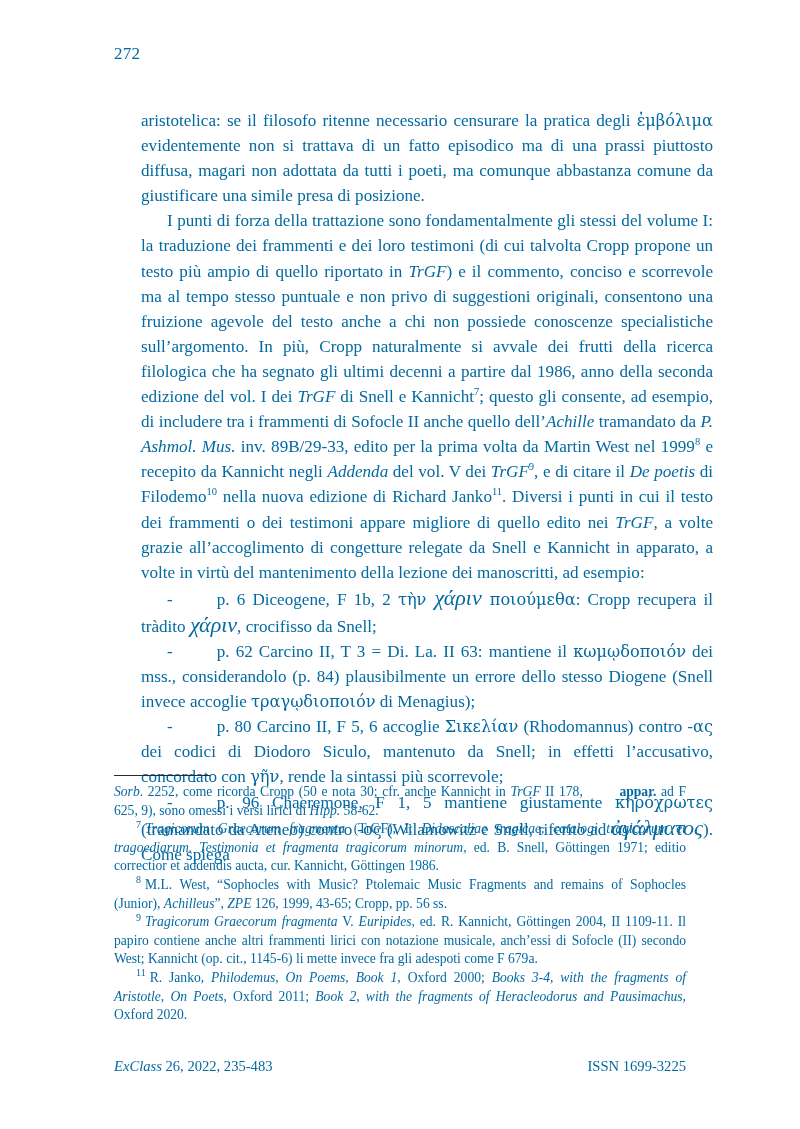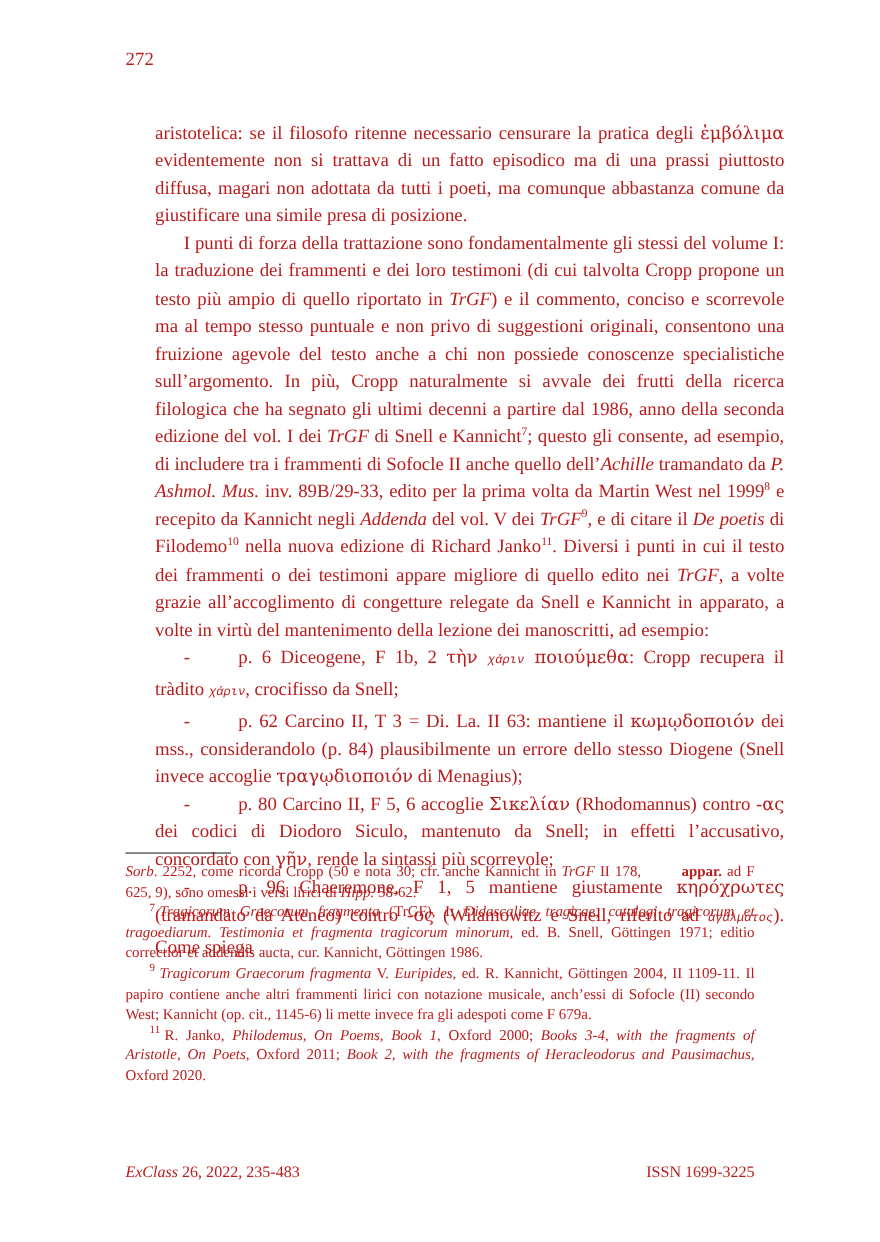--- a/index.html
+++ b/index.html
@@ -6,21 +6,21 @@
     margin: 0;
     padding: 0;
     background: #ffffff;
   }
   .page {
     position: relative;
     width: 800px;
     height: 1129px;
     background: #ffffff;
     font-family: "Liberation Serif", "DejaVu Serif", serif;
-    color: #b91c1c;
+    color: #0369a1;
     overflow: hidden;
   }
   .running-head {
     position: absolute;
     top: 44px;
     left: 114px;
     width: 572px;
     height: 22px;
   }
   .folio {
@@ -66,21 +66,21 @@
   .dash-lead {
     display: inline-block;
     width: 26px;
   }
   .dash-gap {
     display: inline-block;
     width: 44px;
   }
   i, .it { font-style: italic; }
   .gr { font-family: "DejaVu Serif", "Liberation Serif", serif; font-size: 16.2px; }
-  .gr-i { font-family: Liberation Mono, monospace; font-style: italic; font-size: 11px; }
+  .gr-i { font-family: Liberation Serif, serif; font-style: italic; font-size: 22px; }
   sup.fn {
     font-size: 10.5px;
     vertical-align: super;
     line-height: 0;
   }
   .notes-rule {
     position: absolute;
     top: 775px;
     left: 114px;
     width: 96px;
@@ -155,20 +155,21 @@
   </div>
 
   <div class="notes-rule"></div>
 
   <div class="notes">
 
     <p class="note"><i>Sorb</i><span>. 2252, come ricorda Cropp (50 e nota 30; cfr. anche Kannicht in </span><i>TrGF</i><span> II 178, </span><span class="bold">appar.</span><span> ad F 625, 9), sono omessi i versi lirici di </span><i>Hipp.</i><span> 58-62.</span></p>
 
     <p class="note hang"><span class="note-num">7</span><i>Tragicorum Graecorum fragmenta</i><span> (TrGF), I: </span><i>Didascaliae tragicae, catalogi tragicorum et tragoediarum. Testimonia et fragmenta tragicorum minorum,</i><span> ed. B. Snell, Göttingen 1971; editio correctior et addendis aucta, cur. Kannicht, Göttingen 1986.</span></p>
 
+    <p class="note hang"><span class="note-num">8</span><span>M.L. West, “Sophocles with Music? Ptolemaic Music Fragments and remains of Sophocles (Junior), </span><i>Achilleus</i><span>”, </span><i>ZPE</i><span> 126, 1999, 43-65; Cropp, pp. 56 ss.</span></p>
 
     <p class="note hang"><span class="note-num">9</span><i>Tragicorum Graecorum fragmenta</i><span> V. </span><i>Euripides,</i><span> ed. R. Kannicht, Göttingen 2004, II 1109-11. Il papiro contiene anche altri frammenti lirici con notazione musicale, anch’essi di Sofocle (II) secondo West; Kannicht (op. cit., 1145-6) li mette invece fra gli adespoti come F 679a.</span></p>
 
 
     <p class="note hang"><span class="note-num">11</span><span>R. Janko, </span><i>Philodemus, On Poems, Book 1</i><span>, Oxford 2000; </span><i>Books 3-4, with the fragments of Aristotle, On Poets</i><span>, Oxford 2011; </span><i>Book 2, with the fragments of Heracleodorus and Pausimachus,</i><span> Oxford 2020.</span></p>
 
   </div>
 
   <div class="footer">
     <span class="footer-left"><i>ExClass</i><span> 26, 2022, 235-483</span></span>

